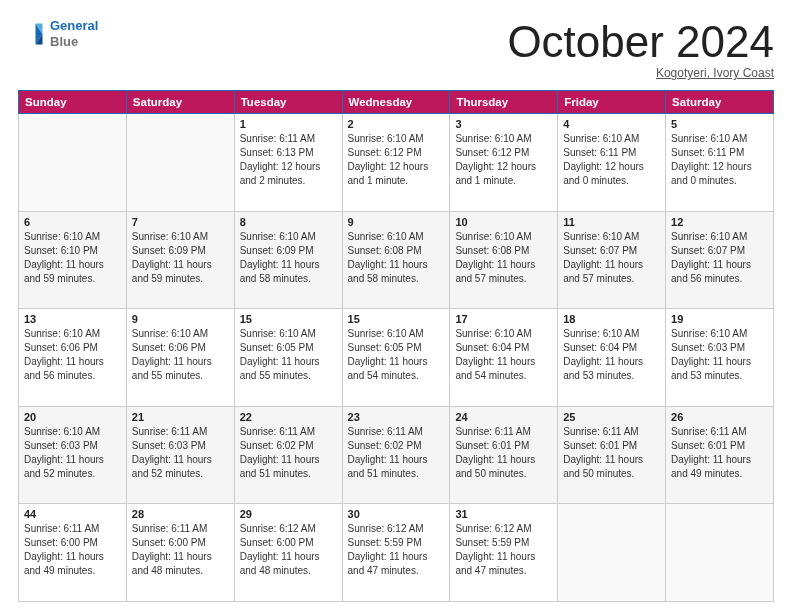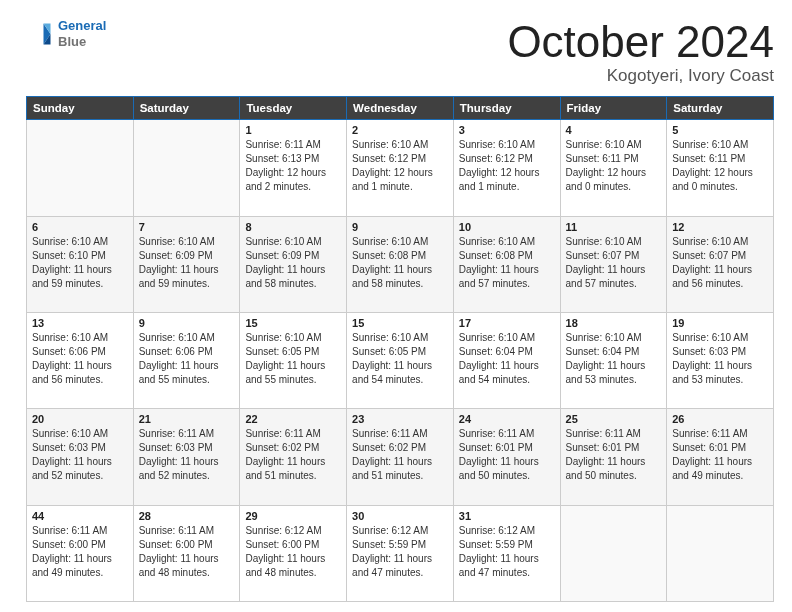--- a/index.html
+++ b/index.html
@@ -6,21 +6,21 @@
     body {
       font-family: Arial, sans-serif;
       background: #fff;
       width: 792px;
       height: 612px;
       overflow: hidden;
     }
     .page {
       width: 792px;
       height: 612px;
-      padding: 18px 18px 10px 26px;
+      padding: 18px 18px 10px 18px;
       display: flex;
       flex-direction: column;
     }
     .header {
       display: flex;
       justify-content: space-between;
       align-items: flex-start;
       margin-bottom: 10px;
     }
     .logo {
@@ -44,30 +44,31 @@
     .title-block {
       text-align: right;
     }
     .month-title {
       font-size: 44px;
       font-weight: 300;
       color: #222;
       line-height: 1.1;
     }
     .location {
-      font-size: 17px;
+      font-size: 12px;
       color: #555;
+      text-decoration: underline;
     }
     .calendar-table {
       width: 100%;
       border-collapse: collapse;
       flex: 1;
     }
     .calendar-table th {
-      background-color: #404040;
+      background-color: #be185d;
       color: #fff;
       font-size: 11.5px;
       font-weight: bold;
       padding: 5px 6px;
       text-align: left;
       border: 1px solid #1a6bb5;
     }
     .calendar-table td {
       border: 1px solid #ccc;
       vertical-align: top;

